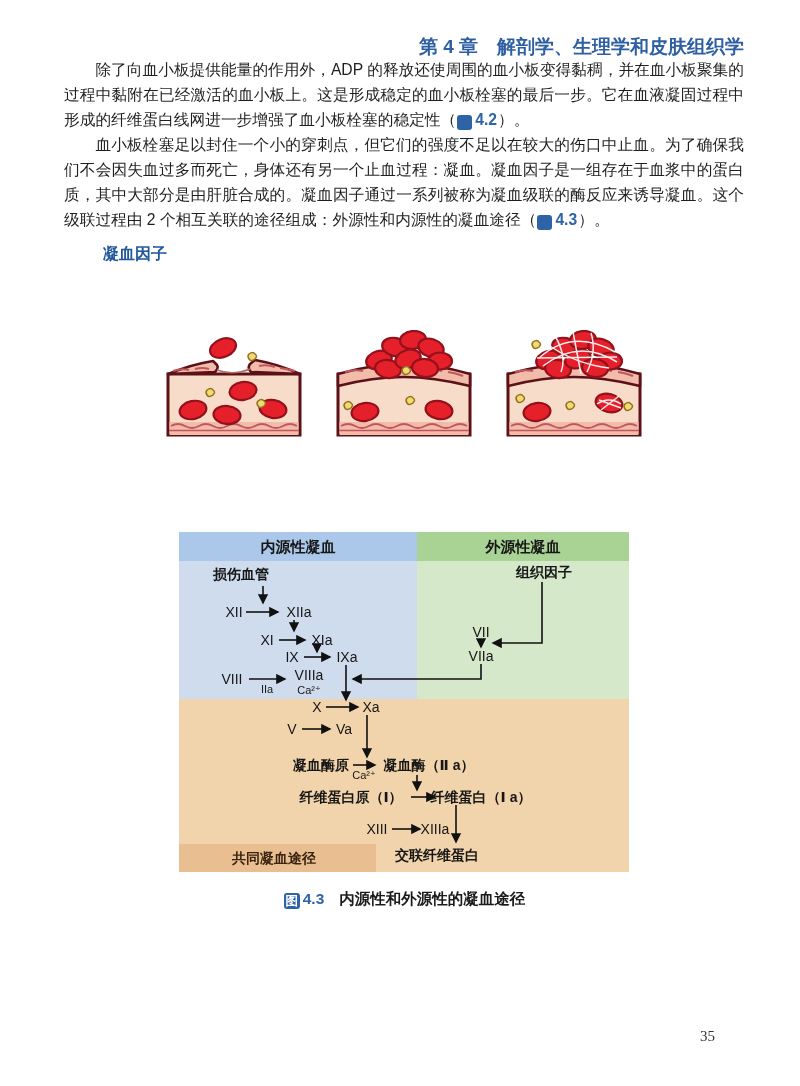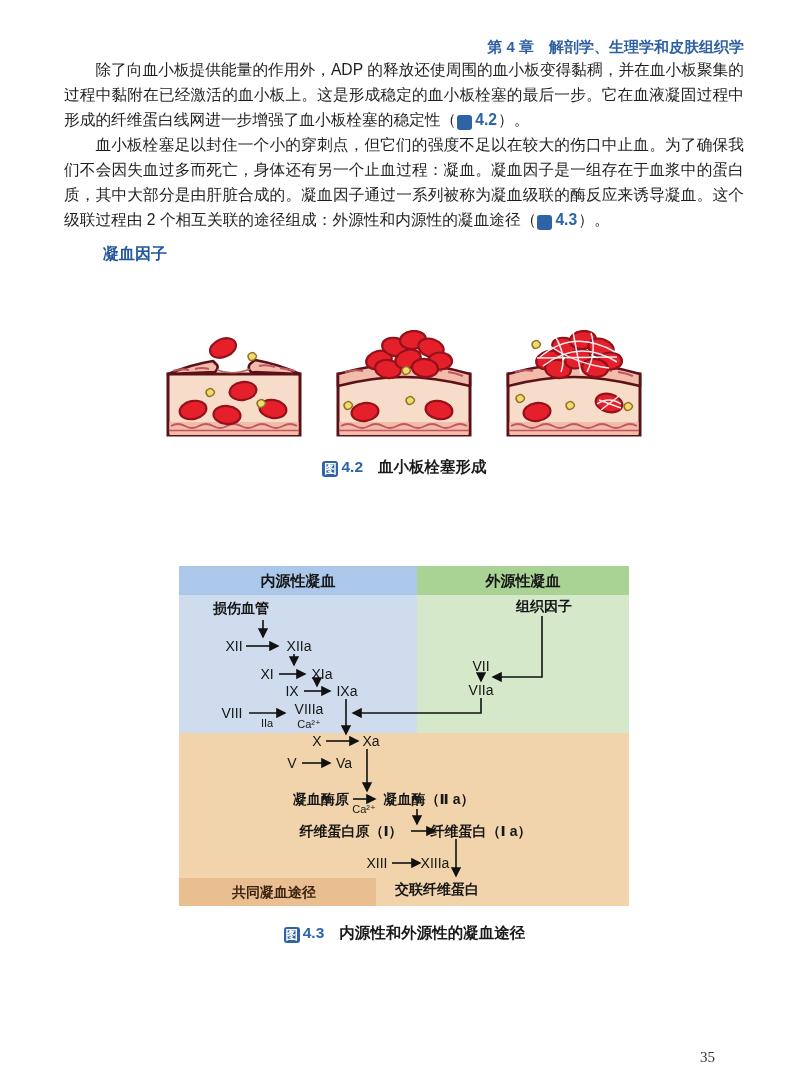--- a/index.html
+++ b/index.html
@@ -2,42 +2,42 @@
 <html><head>
 <meta charset="utf-8">
 <style>
   html,body{margin:0;padding:0;background:#ffffff;}
   .page{
     position:relative;width:800px;height:1086px;margin:0 auto;background:#fff;
     box-sizing:border-box;padding:36px 56px 0 64px;overflow:hidden;
     font-family:"Liberation Sans","DejaVu Sans",sans-serif;color:#1f1f1f;
   }
   .chapter-header{
-    text-align:right;font-size:15px;font-weight:bold;color:#2e5fa3;line-height:21px;
+    text-align:right;font-size:19px;font-weight:bold;color:#2e5fa3;line-height:21px;
   }
   .bodytext p{margin:0;font-size:15.7px;line-height:25px;text-align:justify;text-indent:2em;}
   .bodytext p.p-first{text-indent:0;margin-top:16px;}
   .figref-badge{
     display:inline-block;width:15px;height:15px;line-height:15px;border-radius:3px;
     background:#2e63a6;color:#fff;font-size:12px;text-align:center;
     margin:0 3px 0 1px;vertical-align:-1px;font-weight:bold;
   }
   .figref-num{color:#2e63a6;font-weight:bold;margin-right:1px;}
   .section-heading{
     margin:8px 0 2px 39px;font-size:16px;line-height:28px;font-weight:bold;color:#21589b;
   }
   .fig42-row{display:flex;justify-content:center;gap:28px;margin-top:62px;}
   .fig-caption{
     margin-top:12px;text-align:center;font-size:15.5px;line-height:22px;font-weight:bold;color:#1a1a1a;
   }
   .fig-caption .figref-badge{width:16px;height:16px;line-height:16px;font-size:12.5px;}
   .fig-caption .figtitle{margin-left:14px;}
   .flowchart-wrap{margin-top:88px;text-align:center;}
   .pagenum{
-    position:absolute;left:700px;top:1049px;font-family:"Liberation Serif","DejaVu Serif",serif;
+    position:absolute;left:700px;top:1028px;font-family:"Liberation Serif","DejaVu Serif",serif;
     font-size:15px;color:#333;
   }
   svg text{font-family:"Liberation Sans","DejaVu Sans",sans-serif;}
 </style>
 </head>
 <body>
 
 <div class="page">
 
   <div class="chapter-header">第 4 章　解剖学、生理学和皮肤组织学</div>
@@ -138,23 +138,20 @@
       </g>
       <g fill="#f3d96f" stroke="#8f7322" stroke-width="1.5">
         <path d="M30 12 q4 -3 6 0 q3 2 0 5 q-4 3 -6 0 q-2 -3 0 -5 Z"></path>
         <path d="M14 66 q4 -3 6 0 q3 2 0 5 q-4 3 -6 0 q-2 -3 0 -5 Z"></path>
         <path d="M64 73 q4 -3 6 0 q3 2 0 5 q-4 3 -6 0 q-2 -3 0 -5 Z"></path>
         <path d="M122 74 q4 -3 6 0 q3 2 0 5 q-4 3 -6 0 q-2 -3 0 -5 Z"></path>
       </g>
     </svg>
   </div>
 
-  <div class="fig-caption">
-    <span class="figref-badge">图</span><span class="figref-num">4.2</span><span class="figtitle">血小板栓塞形成</span>
-  </div>
 
   <div class="flowchart-wrap">
     <svg width="450" height="340" viewBox="0 0 450 340">
       <defs>
         <marker id="ah" viewBox="0 0 10 10" refX="8.5" refY="5" markerWidth="6.5" markerHeight="6.5" orient="auto">
           <path d="M0 0 L10 5 L0 10 Z" fill="#111"></path>
         </marker>
       </defs>
 
       <rect x="0" y="29" width="238" height="138" fill="#cfdcee"></rect>

